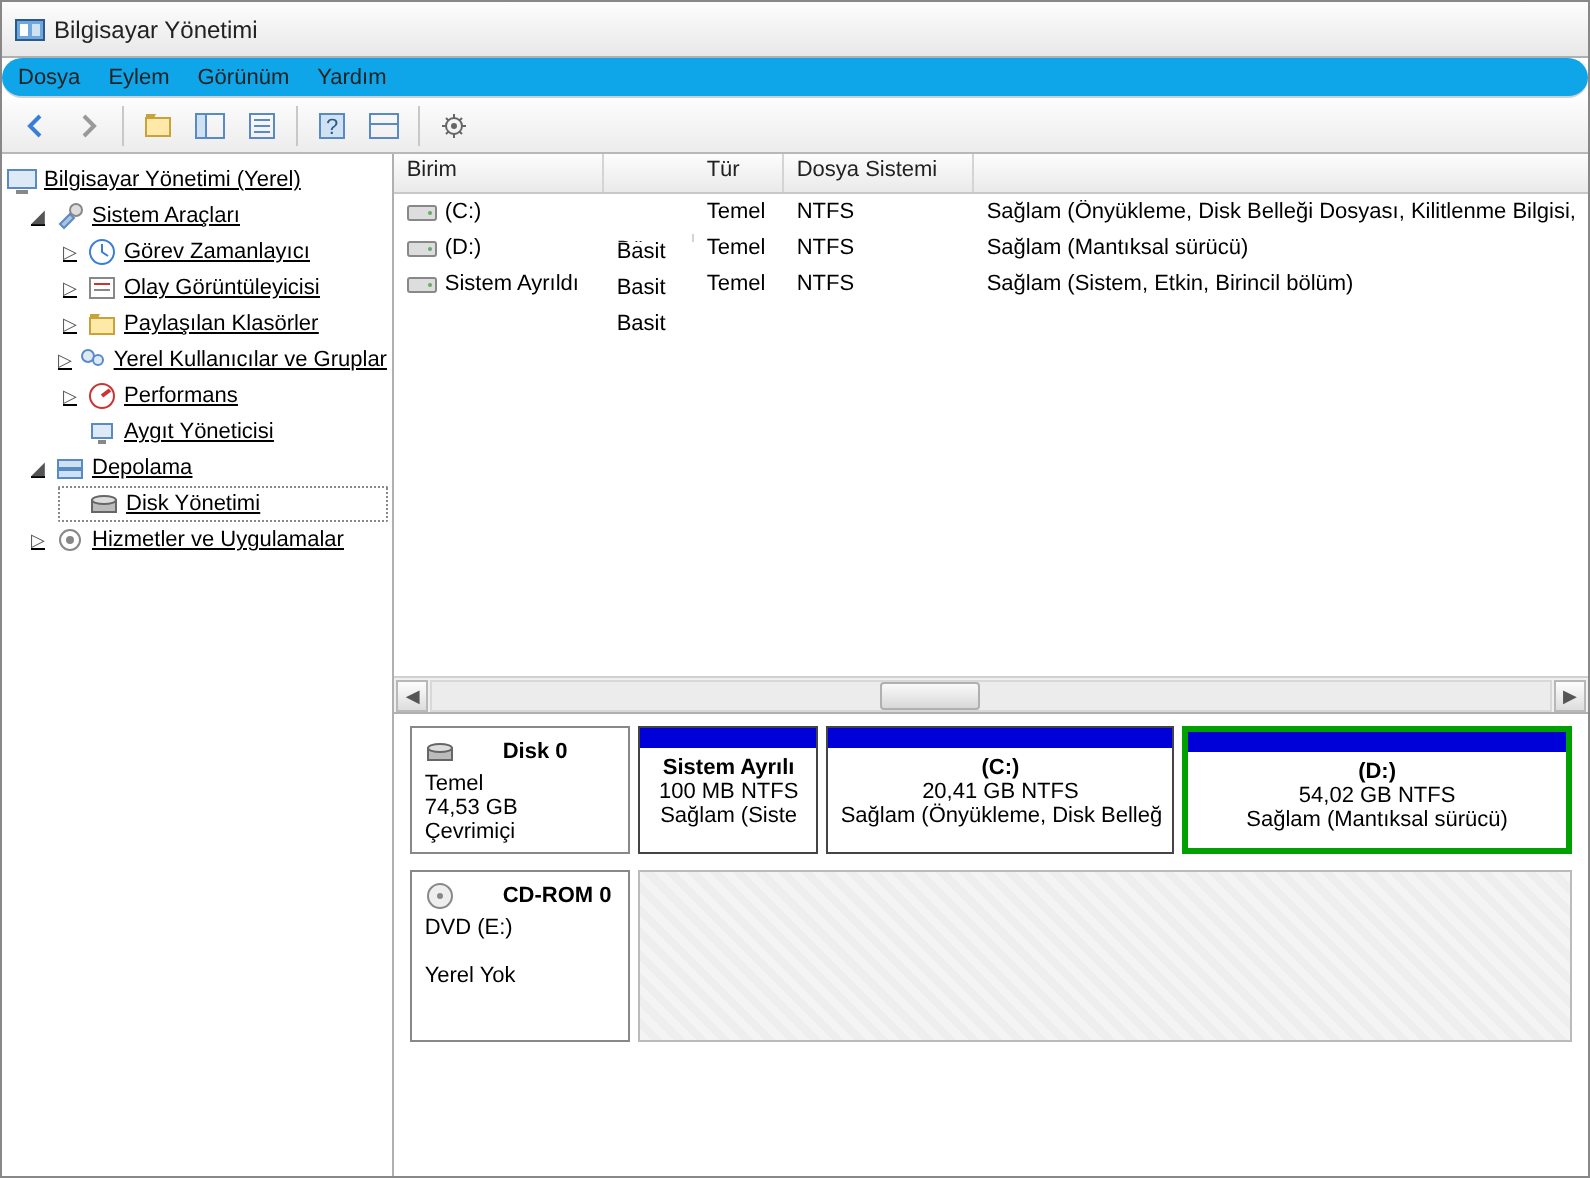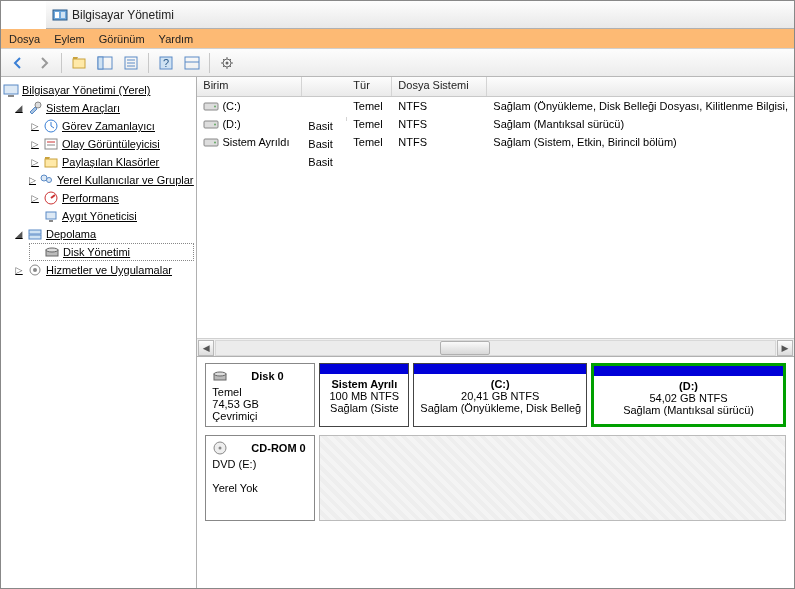--- a/index.html
+++ b/index.html
@@ -1,20 +1,20 @@
 <!DOCTYPE html>
 <html><head>
 <meta charset="utf-8">
 <style>
 * { box-sizing: border-box; margin: 0; padding: 0; font-family: "Segoe UI", Tahoma, sans-serif; font-size: 11px; }
 body { background: #fff; width: 795px; height: 589px; overflow: hidden; border: 1px solid #888; }
-.titlebar { height: 28px; background: linear-gradient(#fdfdfd,#e8e8e8); border-bottom: 1px solid #b0b0b0; display: flex; align-items: center; padding: 0 6px; margin-left: 45px; }
+.titlebar { height: 28px; background: linear-gradient(#fdfdfd,#e8e8e8); border-bottom: 1px solid #b0b0b0; display: flex; align-items: center; padding: 0 6px; }
 .titlebar-icon { width: 16px; height: 16px; margin-right: 4px; }
 .title-text { font-size: 12px; color: #222; }
-.menubar { height: 20px; display: flex; align-items: center; padding: 0 8px; gap: 14px; background: #fdba74; border-bottom: 1px solid #d0d0d0; }
+.menubar { height: 20px; display: flex; align-items: center; padding: 0 8px; gap: 14px; background: #0ea5e9; border-bottom: 1px solid #d0d0d0; border-radius: 10px; }
 .menubar span { color: #222; cursor: default; }
 .toolbar { height: 28px; display: flex; align-items: center; padding: 0 6px; gap: 4px; background: linear-gradient(#fdfdfd,#ececec); border-bottom: 1px solid #b8b8b8; }
 .tb-btn { width: 22px; height: 22px; display: flex; align-items: center; justify-content: center; border: 1px solid transparent; border-radius: 2px; cursor: default; }
 .tb-sep { width: 1px; height: 20px; background: #c8c8c8; margin: 0 2px; }
 .main { display: flex; height: calc(589px - 28px - 20px - 28px); }
 .tree { width: 200px; border-right: 1px solid #b0b0b0; padding: 4px 2px; background: #fff; overflow: hidden; }
 .tree ul { list-style: none; }
 .tree li { white-space: nowrap; text-decoration: underline; }
 .tree-row { display: flex; align-items: center; height: 18px; padding-right: 4px; cursor: default; }
 .toggle { width: 12px; height: 12px; display: flex; align-items: center; justify-content: center; margin-right: 2px; color: #555; font-size: 9px; }

